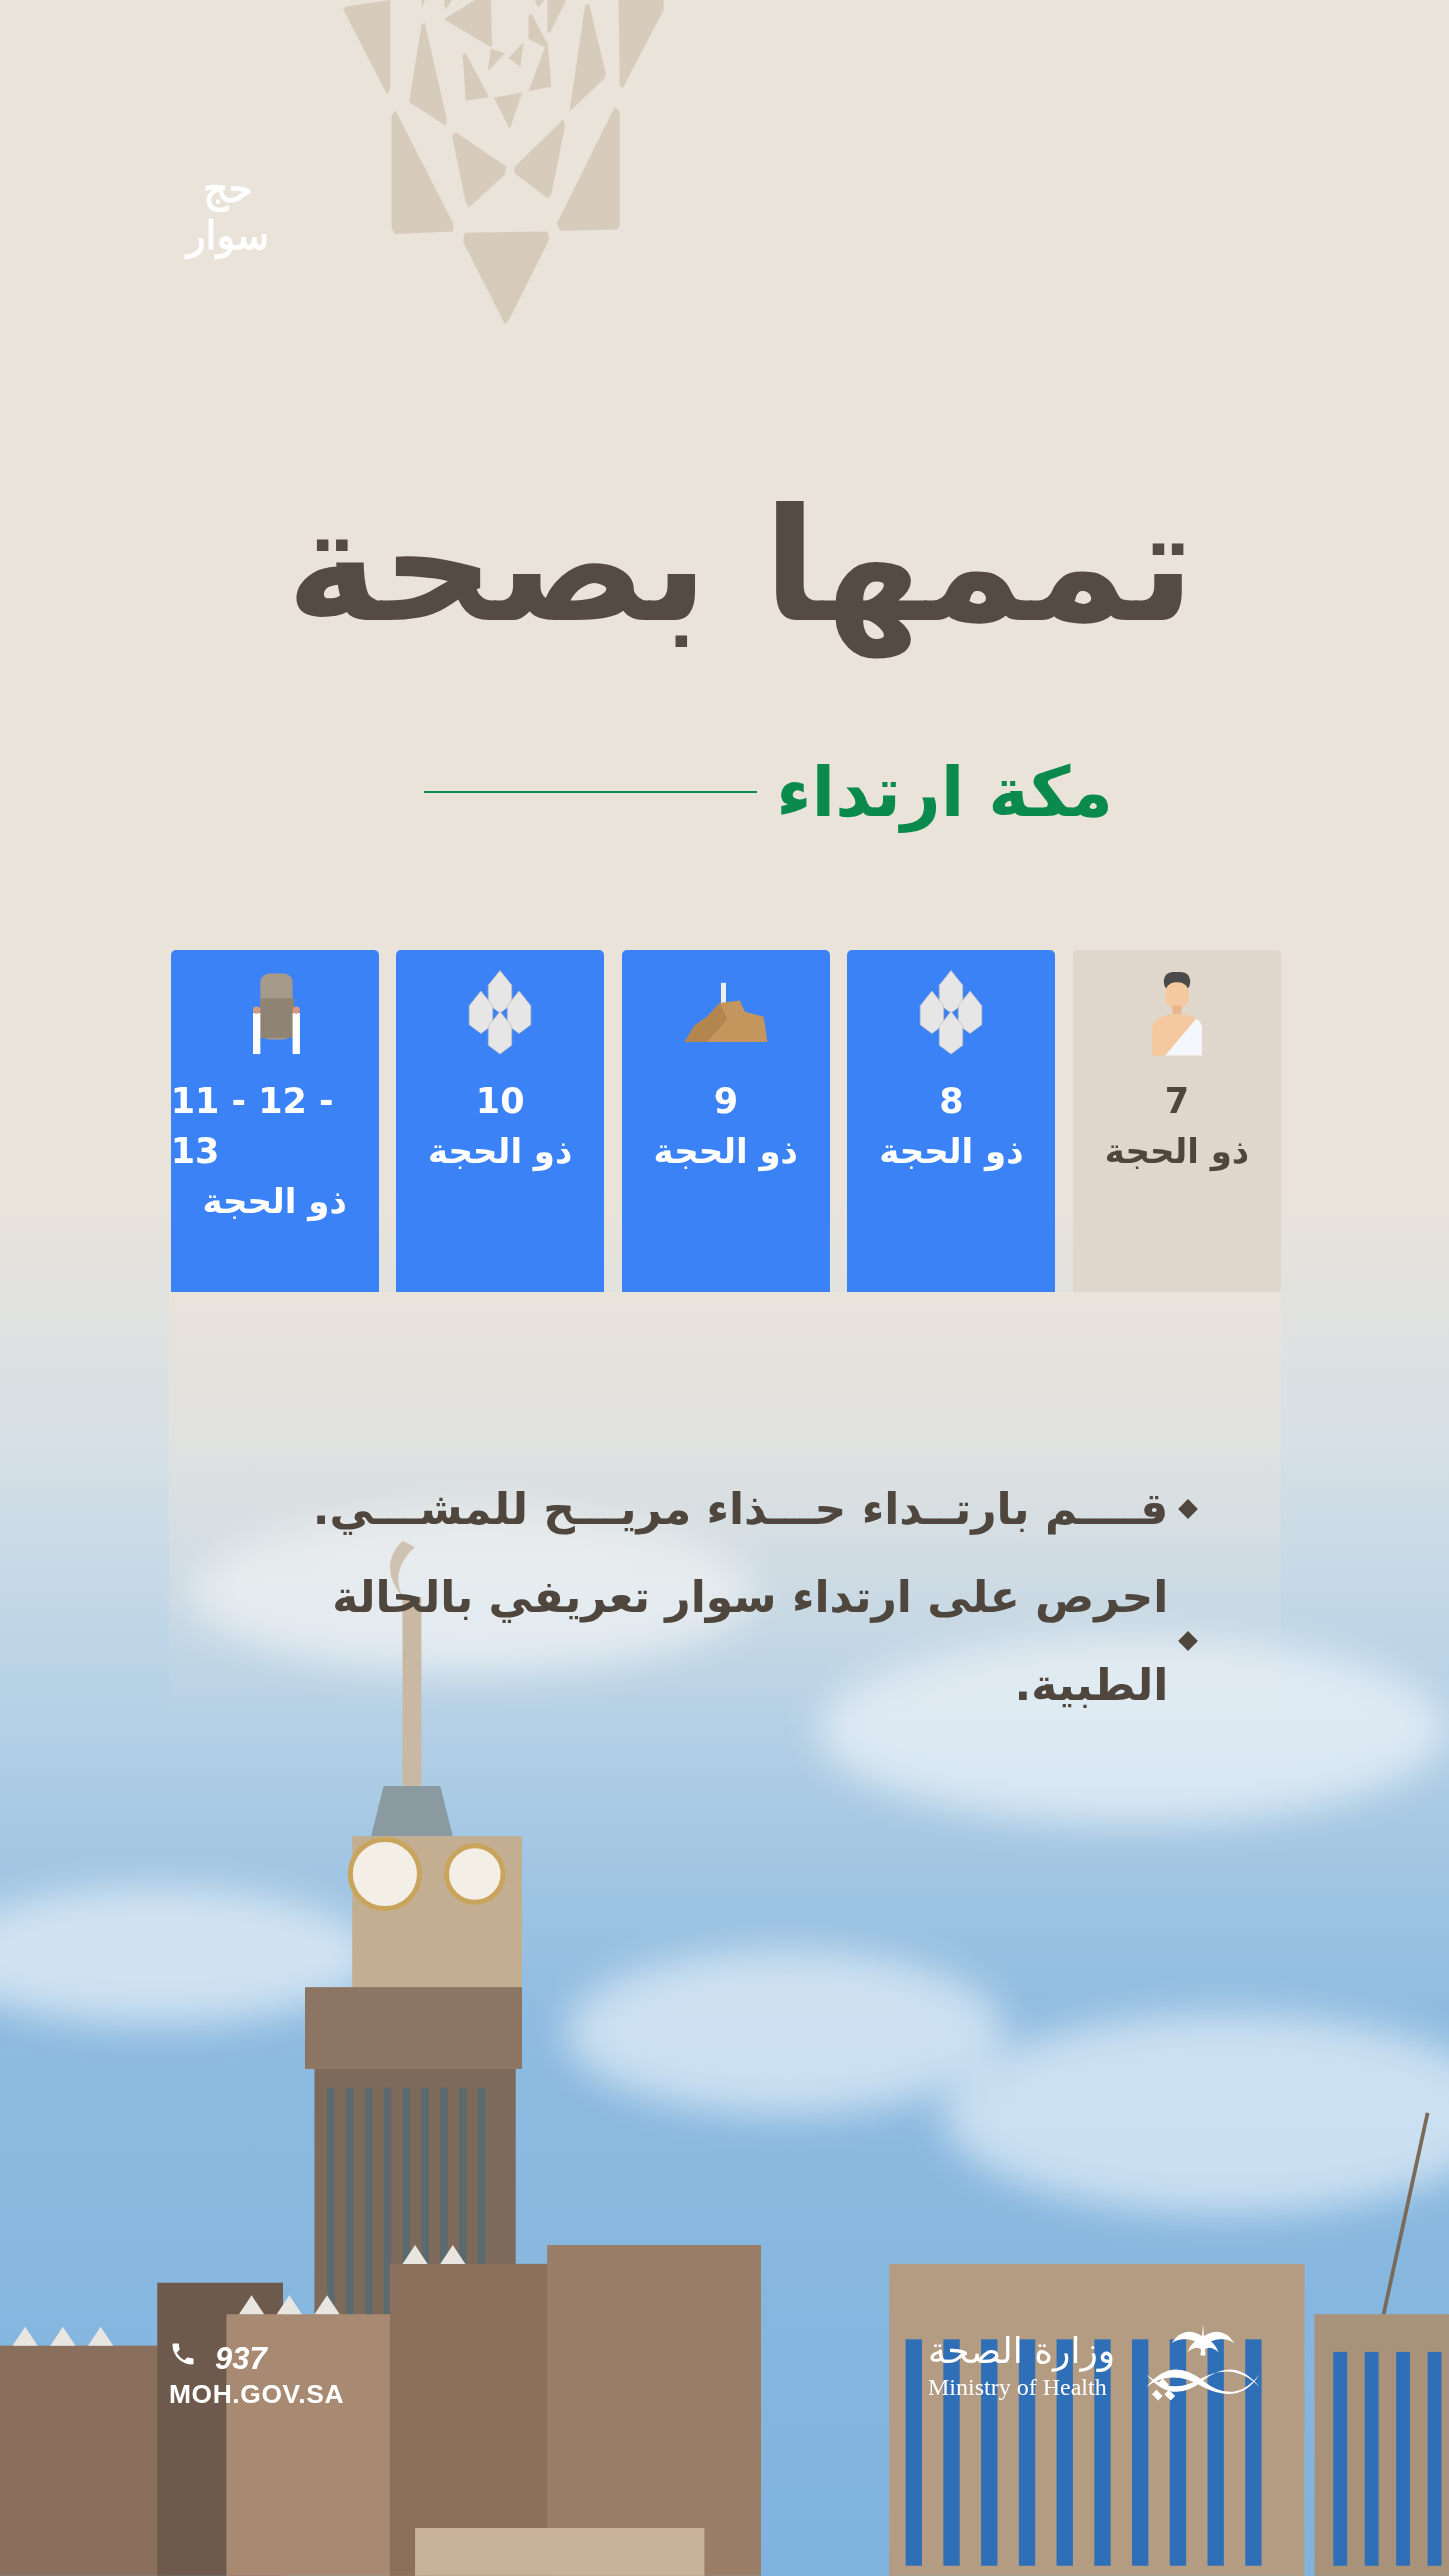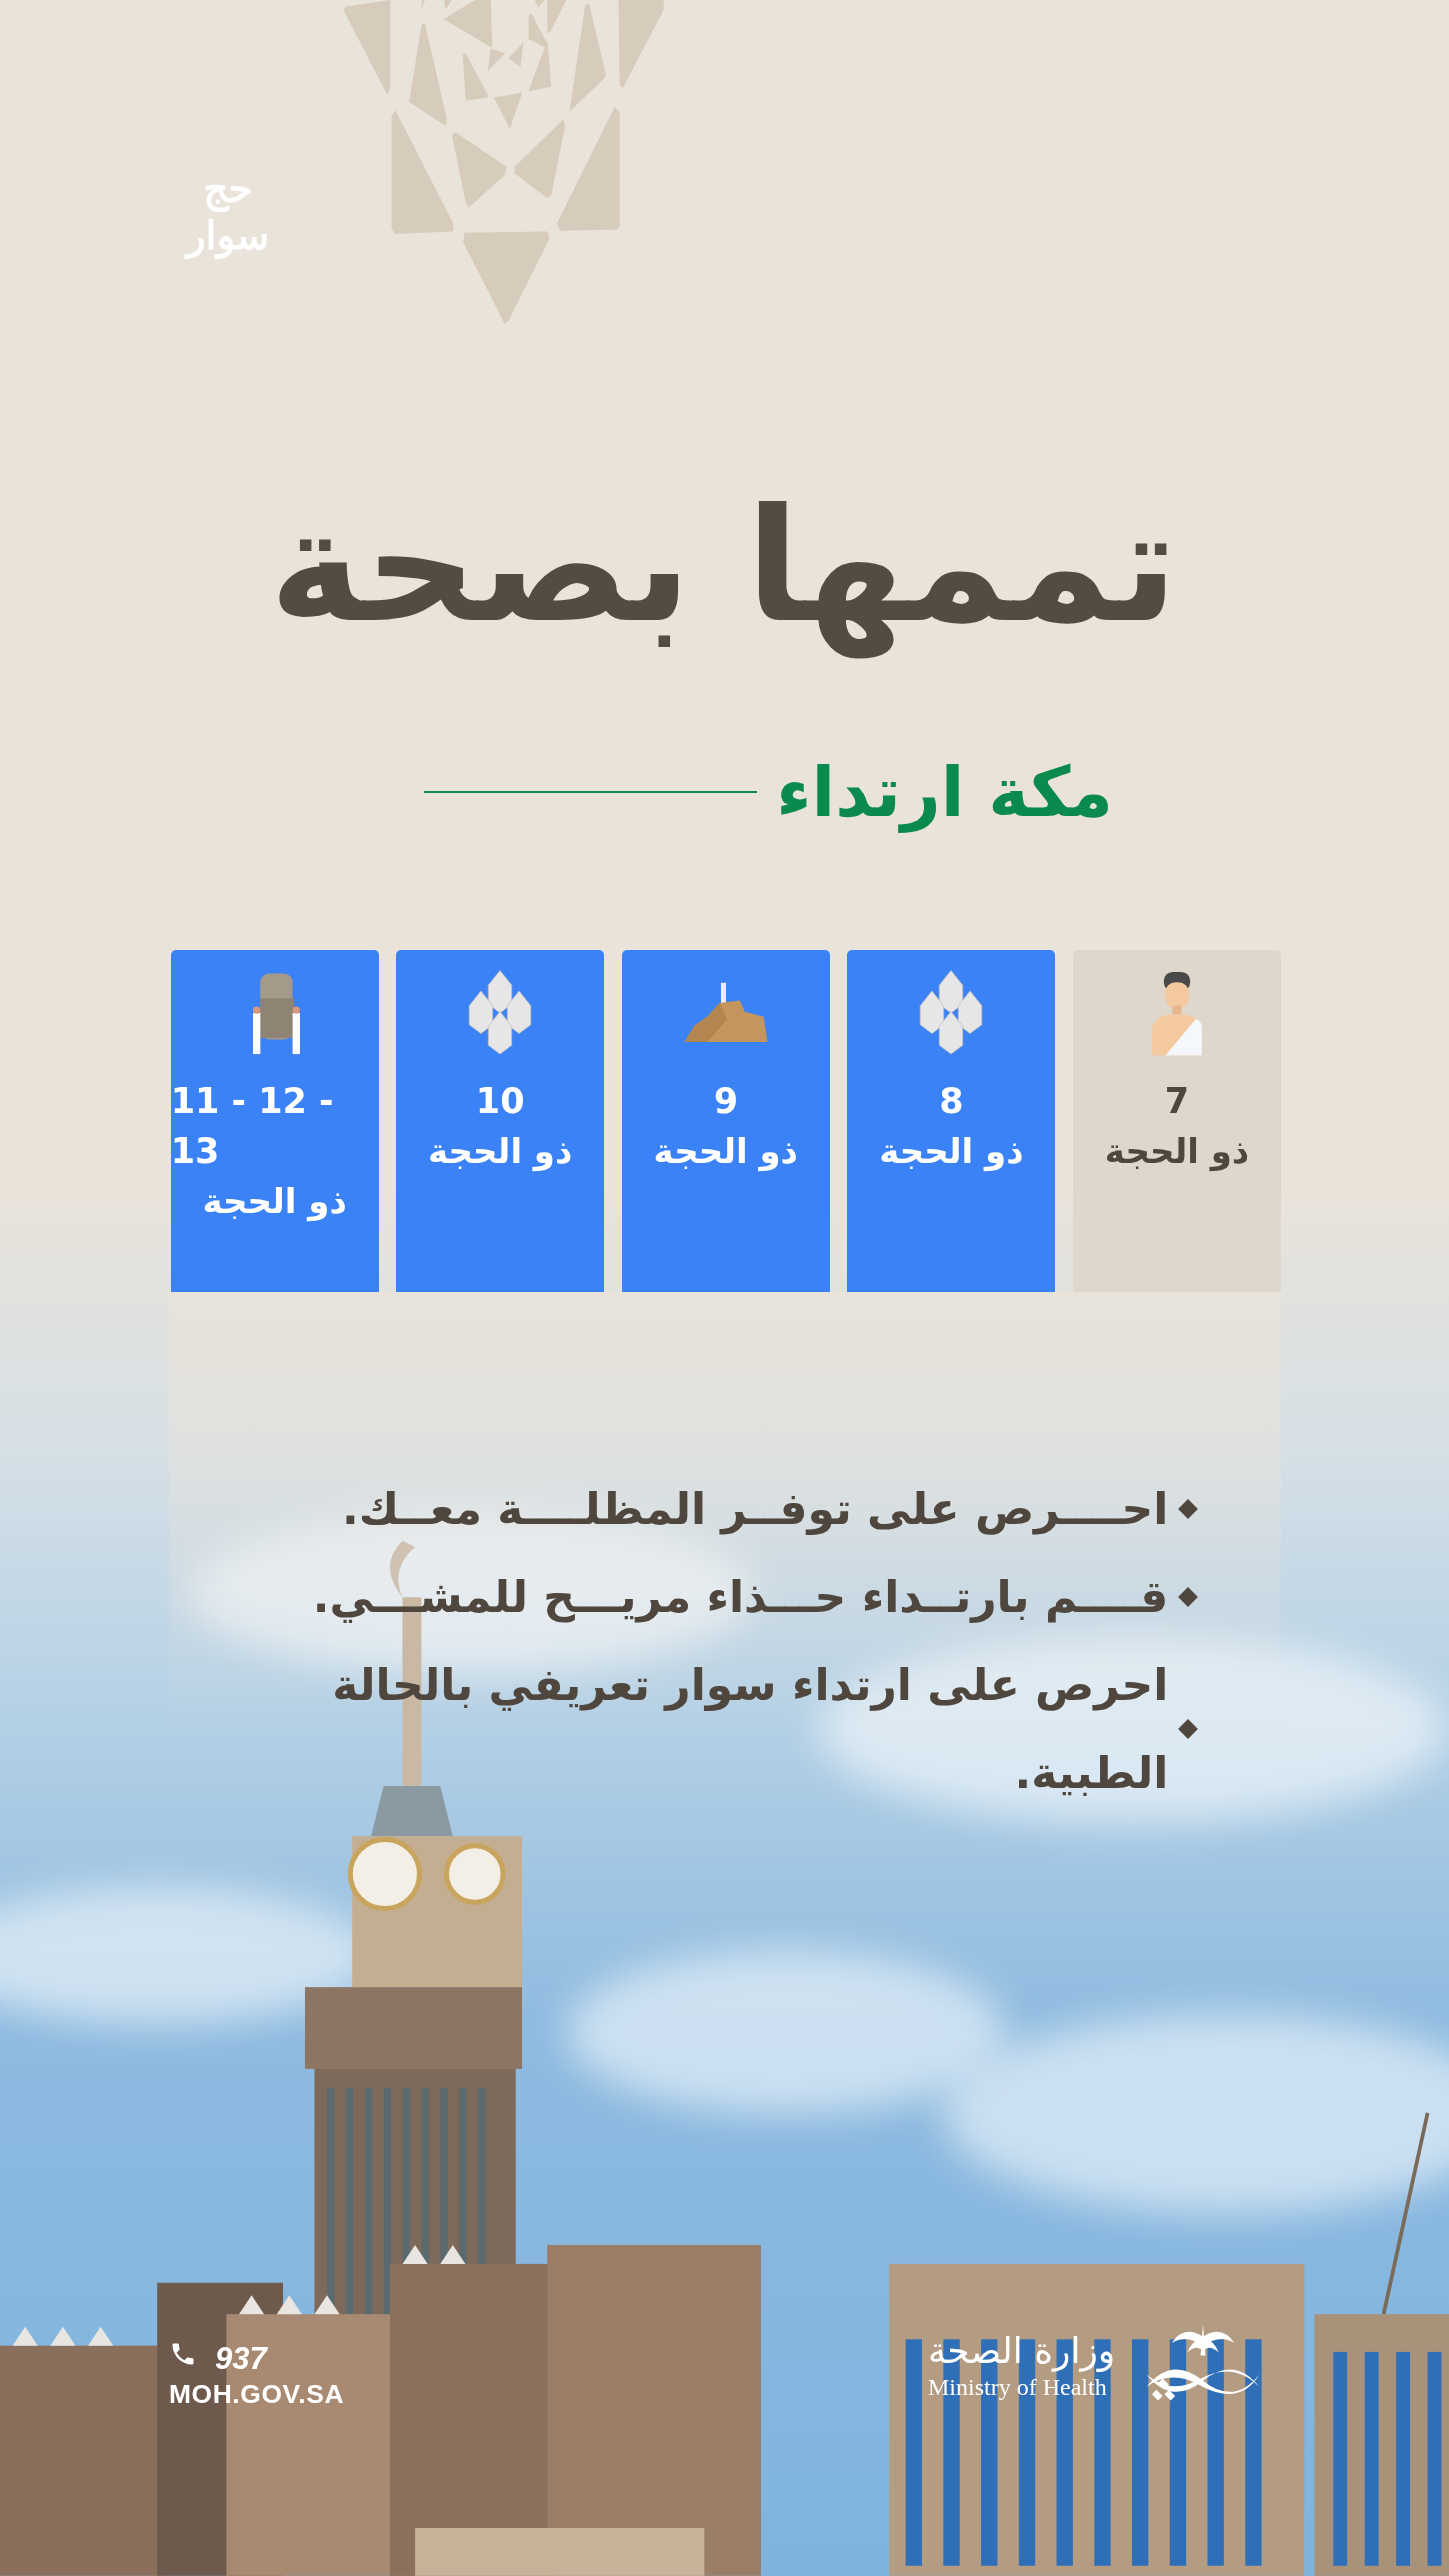--- a/index.html
+++ b/index.html
@@ -18,21 +18,21 @@
     background: linear-gradient(180deg, #e9e3da 0%, #d6e0e6 18%, #b9d3e6 35%, #8ebbe0 60%, #7fb3de 100%);
   }
   .cloud { position: absolute; border-radius: 50%; background: rgba(255,255,255,0.55); filter: blur(19px); }
   .ornament { position: absolute; left: 340px; top: 0; width: 767px; height: 390px; }
   .logo-hajj {
     position: absolute; left: 165px; top: 165px; width: 126px; text-align: center;
     color: #ffffff; font-family: "DejaVu Serif", serif; font-weight: bold; font-size: 39px; line-height: 47px;
     direction: rtl;
   }
   .title {
-    position: absolute; left: 252px; top: 465px; width: 943px; text-align: center;
+    position: absolute; left: 252px; top: 465px; width: 943px; text-align: right;
     font-size: 157px; font-weight: bold; color: #544b42; direction: rtl;
     font-family: "DejaVu Sans", sans-serif; line-height: 201px;
   }
   .subtitle-row {
     position: absolute; left: 308px; top: 748px; width: 805px; height: 88px;
     display: flex; align-items: center; direction: rtl;
   }
   .subtitle-line { width: 333px; height: 1.9px; background: #0f8a4f; margin-right: 19px; order: 0; }
   .subtitle {
     font-size: 69px; color: #0a8a4c; font-weight: bold; line-height: 88px;
@@ -251,24 +251,20 @@
       <rect x="2170" y="1340" width="22" height="340"></rect>
     <rect x="2220" y="1340" width="22" height="340"></rect>
       <rect x="2270" y="1340" width="22" height="340"></rect>
   </g>
   <line x1="2200" y1="1280" x2="2270" y2="960" stroke="#7a6a5a" stroke-width="6"></line>
 </svg>
 
 <ul class="tips">
   <li class="tip">
     <span class="bullet"></span>
-    <span>احــــرص على توفــر المظلــــة معــك.</span>
-  </li>
-  <li class="tip">
-    <span class="bullet"></span>
     <span>قــــم بارتــداء حـــذاء مريـــح للمشـــي.</span>
   </li>
   <li class="tip">
     <span class="bullet"></span>
     <span>احرص على ارتداء سوار تعريفي بالحالة الطبية.</span>
   </li>
 </ul>
 
 <div class="contact">
   <div class="phone-row">

